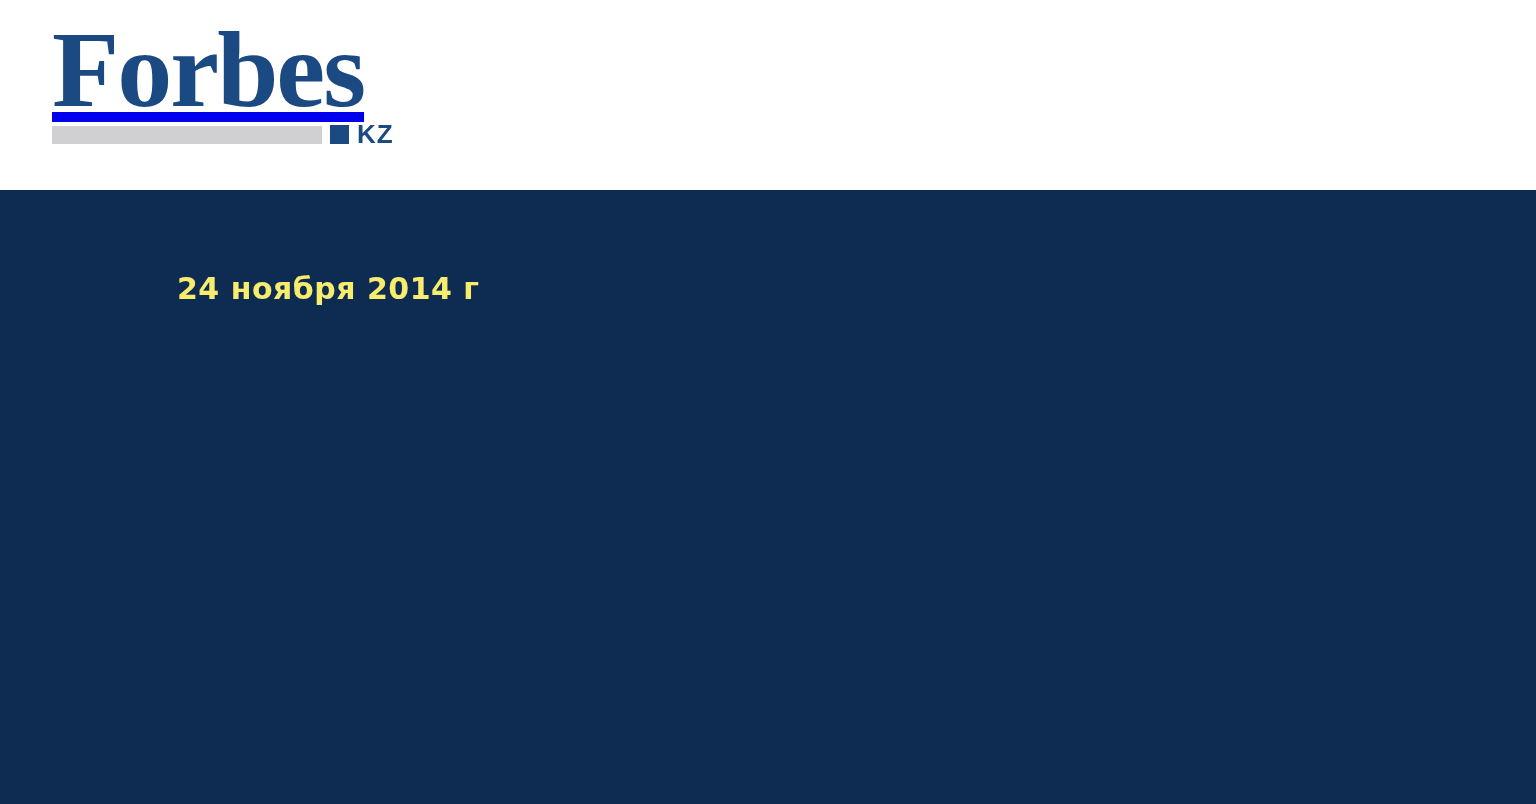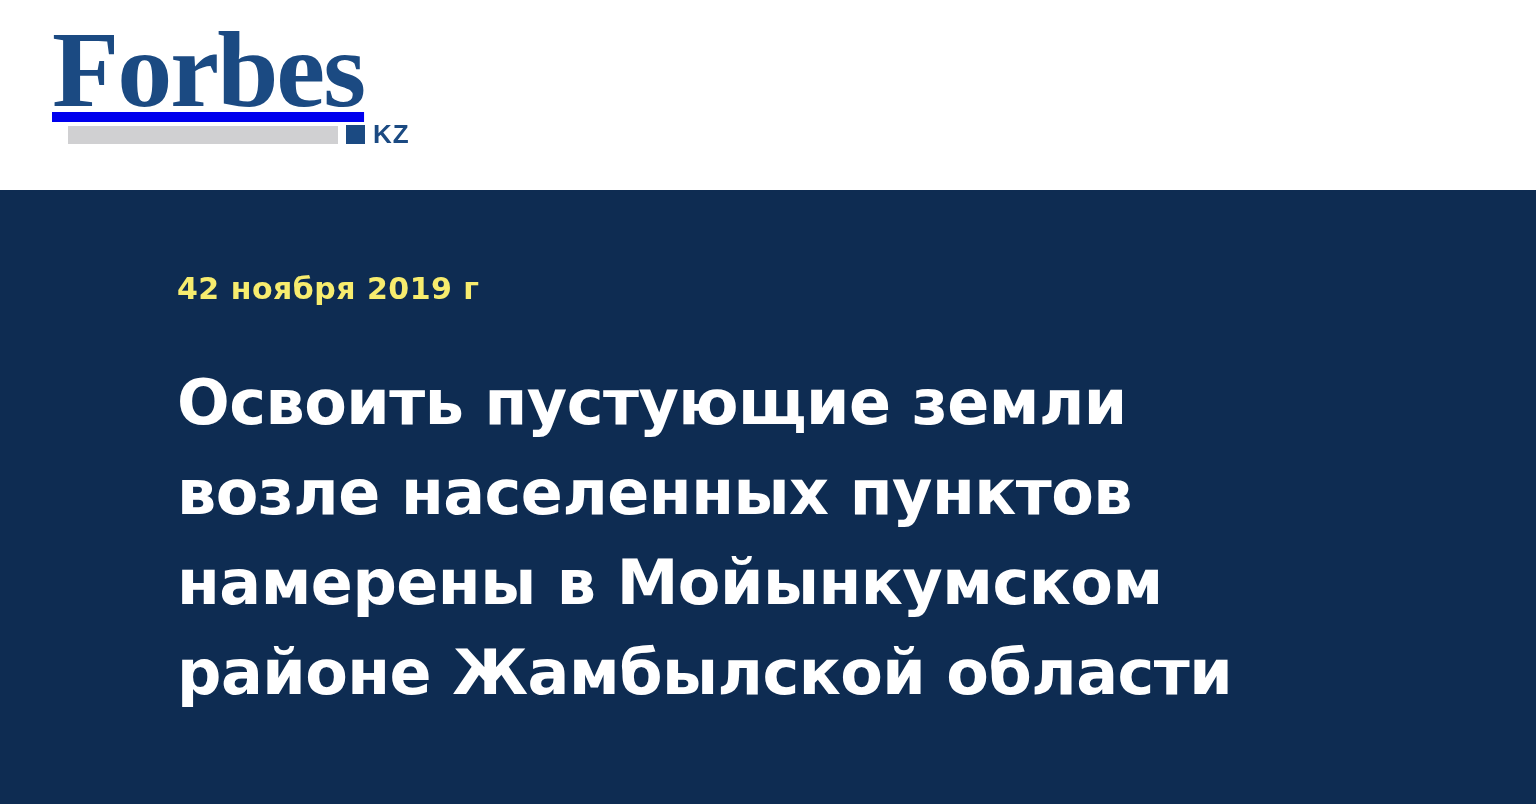--- a/index.html
+++ b/index.html
@@ -36,21 +36,21 @@
     letter-spacing: -2px;
     color: #1b4a82;
     margin: 0;
     padding: 0;
     white-space: nowrap;
     transform: scaleX(1.02);
     transform-origin: left top;
   }
   .logo-underline {
     position: absolute;
-    left: 16px;
+    left: 0;
     top: 103px;
     display: flex;
     align-items: center;
     width: 360px;
   }
   .logo-bar {
     height: 18px;
     width: 270px;
     background: #d0d0d2;
   }
@@ -113,16 +113,15 @@
     <span class="logo-underline">
       <span class="logo-bar"></span>
       <span class="logo-square"></span>
       <span class="logo-kz">KZ</span>
     </span>
   </a>
 </header>
 
 <section class="hero">
   <div class="hero-inner">
-    <p class="article-date">42 ноября 2019 г</p>
-    <h1 class="article-title">Освоить пустующие земли возле населенных пунктов намерены в Мойынкумском районе Жамбылской области</h1>
+    <p class="article-date">24 ноября 2014 г</p>
   </div>
 </section>
 
 </body></html>

